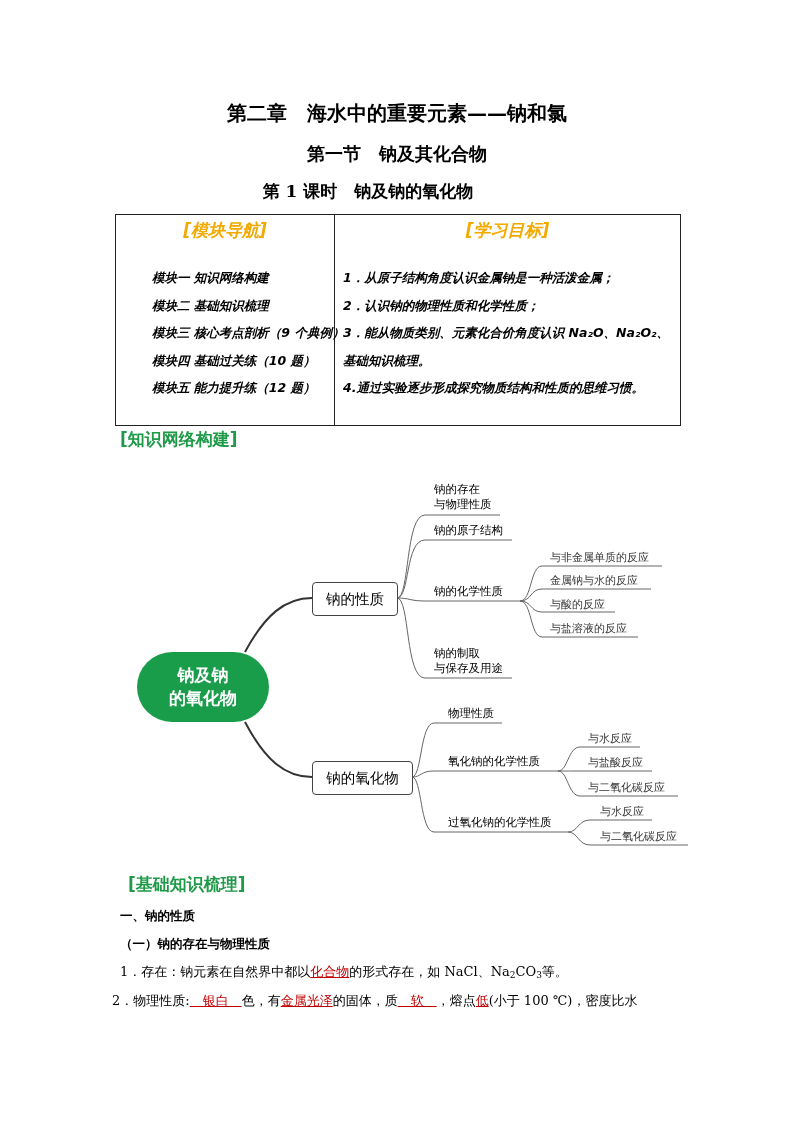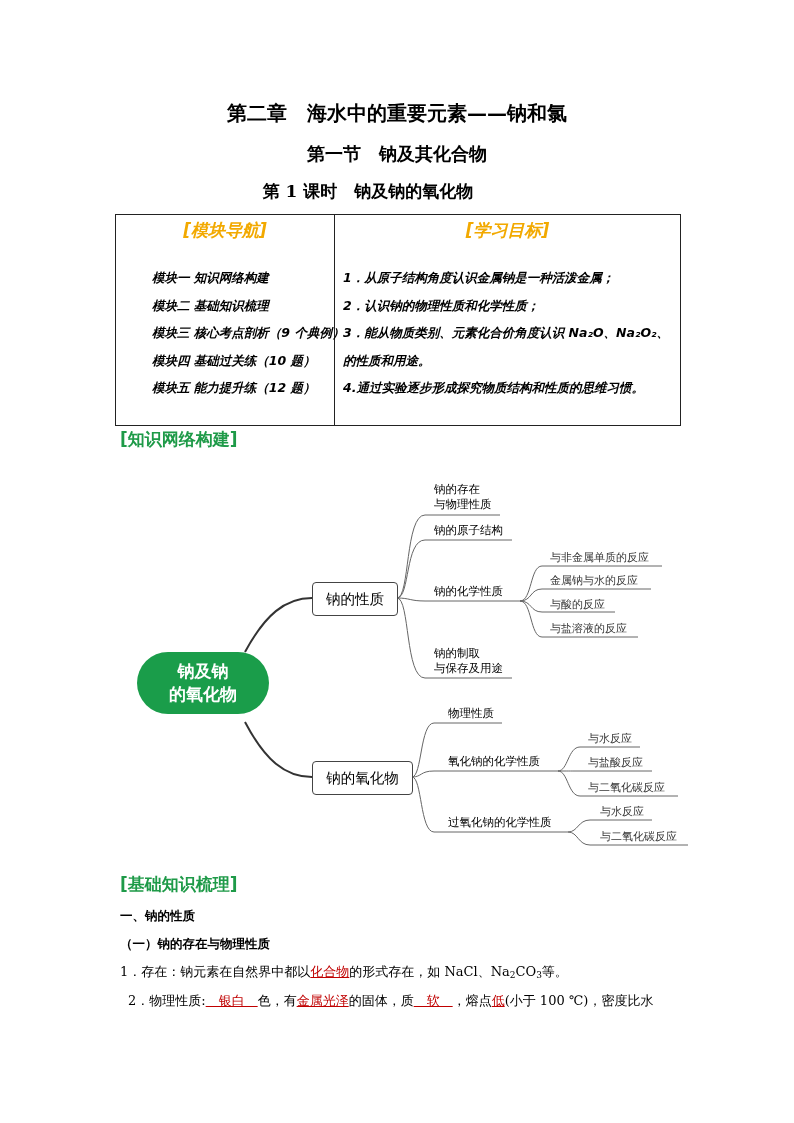--- a/index.html
+++ b/index.html
@@ -11,21 +11,21 @@
   .navtable { top:214px; left:115px; width:564px; height:210px; border:1px solid #222;font-style:italic; }
   .navcol { position:absolute; top:0; bottom:0; }
   .navcol.left { left:0; width:218px; border-right:1px solid #222; }
   .navcol.right { left:219px; right:0; }
   .navhead { text-align:center; color:#f2a900; font-weight:bold; font-size:17px; margin-top:4px; font-family:"DejaVu Sans", sans-serif; }
   .navlist { margin-top:22px; padding-left:8px; font-family:"DejaVu Sans", sans-serif; font-size:12.5px; font-weight:bold;margin-left:28px; }
   .navlist div { height:27.5px; line-height:27.5px; white-space:nowrap; }
   .goallist { margin-top:22px; padding-left:8px; font-family:"DejaVu Sans", sans-serif; font-size:12.5px; font-weight:bold; }
   .goallist div { height:27.5px; line-height:27.5px; white-space:nowrap; }
   .sec-green { color:#1e9a48; font-weight:bold; font-size:17px; font-family:"DejaVu Sans", sans-serif; }
-  .mm-center { left:137px; top:652px; width:132px; height:62px; background:#1a9d4a; border-radius:35px; color:#fff; font-weight:bold; font-size:17px; text-align:center; font-family:"DejaVu Sans", sans-serif; display:flex; align-items:center; justify-content:center; line-height:23px; }
+  .mm-center { left:137px; top:652px; width:132px; height:70px; background:#1a9d4a; border-radius:35px; color:#fff; font-weight:bold; font-size:17px; text-align:center; font-family:"DejaVu Sans", sans-serif; display:flex; align-items:center; justify-content:center; line-height:23px; }
   .mm-box { background:#fff; border:1.5px solid #444; border-radius:4px; font-family:"DejaVu Sans", sans-serif; font-size:14.5px; display:flex; align-items:center; justify-content:center; }
   .mm-leaf { font-family:Liberation Sans, sans-serif; font-size:11.5px; line-height:15px; white-space:nowrap; }
   .mm-leaf2 { font-family:"DejaVu Sans", sans-serif; font-size:11px; color:#333; white-space:nowrap; }
   svg.lines { position:absolute; left:0; top:0; }
   .body-text { font-family:"DejaVu Serif", serif; font-size:13px; white-space:nowrap; }
   .bold { font-weight:bold; font-family:"DejaVu Sans", sans-serif; }
   .ans { color:#c00000; text-decoration:underline; text-decoration-color:#c00000; }
   sub { font-size:9px; vertical-align:-2px; }
 </style>
 </head>
@@ -45,21 +45,21 @@
       <div>模块四  基础过关练（10 题）</div>
       <div>模块五  能力提升练（12 题）</div>
     </div>
   </div>
   <div class="navcol right">
     <div class="navhead">[学习目标]</div>
     <div class="goallist">
       <div>1．从原子结构角度认识金属钠是一种活泼金属；</div>
       <div>2．认识钠的物理性质和化学性质；</div>
       <div>3．能从物质类别、元素化合价角度认识 Na₂O、Na₂O₂、</div>
-      <div>的性质和用途。</div>
+      <div>基础知识梳理。</div>
       <div>4.通过实验逐步形成探究物质结构和性质的思维习惯。</div>
     </div>
   </div>
 </div>
 
 <div class="abs sec-green" style="top:428px; left:120px;">[知识网络构建]</div>
 
 <svg class="lines" width="794" height="1123">
   <g fill="none" stroke="#333" stroke-width="2">
     <path d="M245,652 C265,615 285,598 312,598"></path>
@@ -119,24 +119,24 @@
 <div class="abs mm-leaf" style="left:448px; top:706px;">物理性质</div>
 <div class="abs mm-leaf" style="left:448px; top:754px;">氧化钠的化学性质</div>
 <div class="abs mm-leaf" style="left:448px; top:815px;">过氧化钠的化学性质</div>
 
 <div class="abs mm-leaf2" style="left:588px; top:731px;">与水反应</div>
 <div class="abs mm-leaf2" style="left:588px; top:755px;">与盐酸反应</div>
 <div class="abs mm-leaf2" style="left:588px; top:780px;">与二氧化碳反应</div>
 <div class="abs mm-leaf2" style="left:600px; top:804px;">与水反应</div>
 <div class="abs mm-leaf2" style="left:600px; top:829px;">与二氧化碳反应</div>
 
-<div class="abs sec-green" style="top:873px; left:120px;">[基础知识梳理]</div>
+<div class="abs sec-green" style="top:873px; left:128px;">[基础知识梳理]</div>
 
 <div class="abs body-text bold" style="top:908px; left:120px; font-size:12.5px;">一、钠的性质</div>
 <div class="abs body-text bold" style="top:936px; left:120px; font-size:12.5px;">（一）钠的存在与物理性质</div>
 
 <div class="abs body-text" style="top:963px; left:120px;">
   <span>1．存在：钠元素在自然界中都以</span><span class="ans">化合物</span><span>的形式存在，如 NaCl、Na</span><sub>2</sub><span>CO</span><sub>3</sub><span>等。</span>
 </div>
 
-<div class="abs body-text" style="top:992px; left:128px;">
+<div class="abs body-text" style="top:992px; left:112px;">
   <span>2．物理性质:</span><span class="ans">　银白　</span><span>色，有</span><span class="ans">金属光泽</span><span>的固体，质</span><span class="ans">　软　</span><span>，熔点</span><span class="ans">低</span><span>(小于 100 ℃)，密度比水</span>
 </div>
 
 </body></html>

